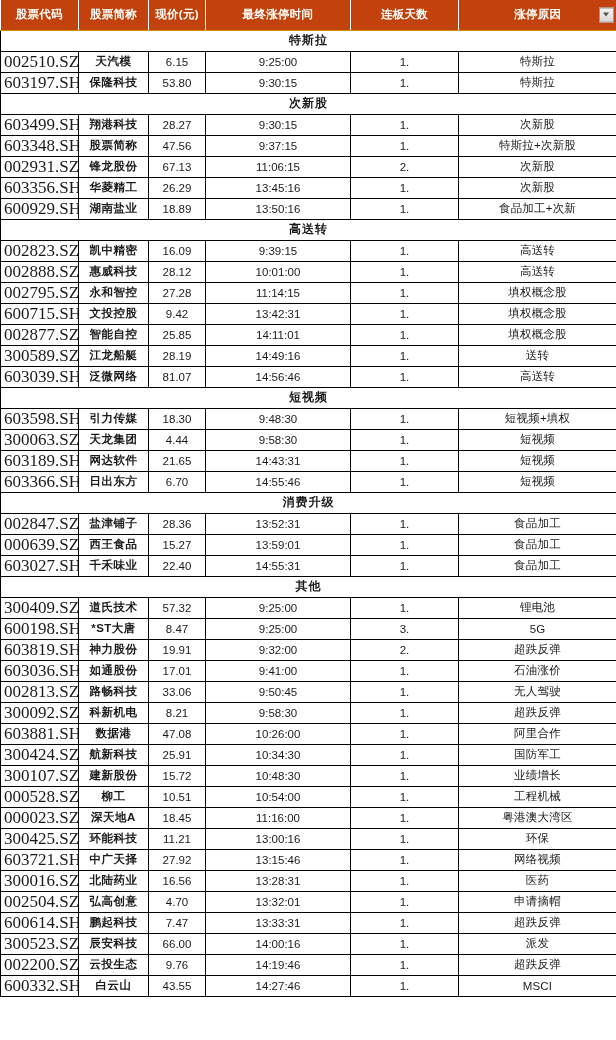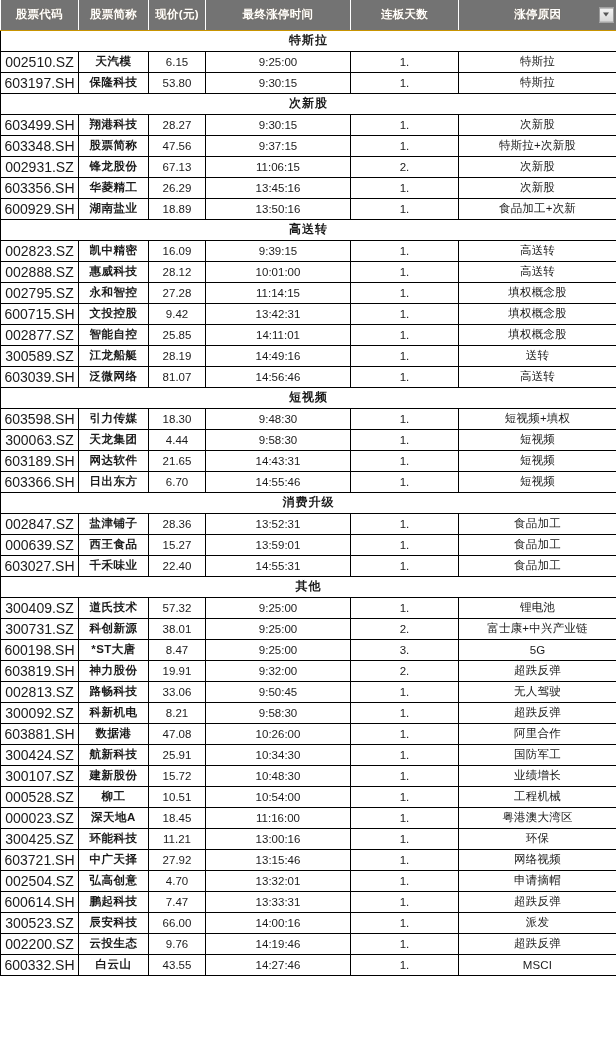--- a/index.html
+++ b/index.html
@@ -22,21 +22,21 @@
   }
 
   table.grid {
     width: 616px;
     border-collapse: collapse;
     table-layout: fixed;
   }
 
   
   thead th {
-    background: #737373;
+    background: #c2410c;
     color: #ffffff;
     font-weight: bold;
     font-size: 11.5px;
     height: 30px;
     padding: 4px 2px;
     text-align: center;
     vertical-align: middle;
     border-right: 1px solid #ffffff;
     border-bottom: 1px solid #c89400;
     letter-spacing: 0.3px;
@@ -73,21 +73,21 @@
     font-size: 11.5px;
     color: #1a1a1a;
     padding: 0 3px;
     text-align: center;
     vertical-align: middle;
     border: 1px solid #000000;
     background: transparent;
     white-space: nowrap;
     overflow: hidden;
   }
-  tbody tr.data-row td.c-code { font-size: 14px; }
+  tbody tr.data-row td.c-code { font-size: 17px; font-family: Liberation Serif, serif; }
   tbody tr.data-row td.c-name { letter-spacing: .5px; font-weight: bold; }
   tbody tr.data-row td.c-price { }
   tbody tr.data-row td.c-days { }
   tbody tr.data-row td.c-reason { letter-spacing: .2px; }
 
   tr.section-row td {
     font-weight: bold;
     font-size: 12px;
     letter-spacing: 1px;
     height: 21px;
@@ -313,44 +313,44 @@
         </tr>
         <tr class="data-row">
           <td class="c-code">300409.SZ</td>
           <td class="c-name">道氏技术</td>
           <td class="c-price">57.32</td>
           <td class="c-time">9:25:00</td>
           <td class="c-days">1.</td>
           <td class="c-reason">锂电池</td>
         </tr>
         <tr class="data-row">
-          <td class="c-code">300731.SZ</td>
-          <td class="c-name">科创新源</td>
-          <td class="c-price">38.01</td>
-          <td class="c-time">9:25:00</td>
-          <td class="c-days">2.</td>
-          <td class="c-reason">富士康+中兴产业链</td>
-        </tr>
-        <tr class="data-row">
           <td class="c-code">600198.SH</td>
           <td class="c-name">*ST大唐</td>
           <td class="c-price">8.47</td>
           <td class="c-time">9:25:00</td>
           <td class="c-days">3.</td>
           <td class="c-reason">5G</td>
         </tr>
         <tr class="data-row">
           <td class="c-code">603819.SH</td>
           <td class="c-name">神力股份</td>
           <td class="c-price">19.91</td>
           <td class="c-time">9:32:00</td>
           <td class="c-days">2.</td>
           <td class="c-reason">超跌反弹</td>
         </tr>
         <tr class="data-row">
+          <td class="c-code">603036.SH</td>
+          <td class="c-name">如通股份</td>
+          <td class="c-price">17.01</td>
+          <td class="c-time">9:41:00</td>
+          <td class="c-days">1.</td>
+          <td class="c-reason">石油涨价</td>
+        </tr>
+        <tr class="data-row">
           <td class="c-code">002813.SZ</td>
           <td class="c-name">路畅科技</td>
           <td class="c-price">33.06</td>
           <td class="c-time">9:50:45</td>
           <td class="c-days">1.</td>
           <td class="c-reason">无人驾驶</td>
         </tr>
         <tr class="data-row">
           <td class="c-code">300092.SZ</td>
           <td class="c-name">科新机电</td>
@@ -409,20 +409,28 @@
         </tr>
         <tr class="data-row">
           <td class="c-code">603721.SH</td>
           <td class="c-name">中广天择</td>
           <td class="c-price">27.92</td>
           <td class="c-time">13:15:46</td>
           <td class="c-days">1.</td>
           <td class="c-reason">网络视频</td>
         </tr>
         <tr class="data-row">
+          <td class="c-code">300016.SZ</td>
+          <td class="c-name">北陆药业</td>
+          <td class="c-price">16.56</td>
+          <td class="c-time">13:28:31</td>
+          <td class="c-days">1.</td>
+          <td class="c-reason">医药</td>
+        </tr>
+        <tr class="data-row">
           <td class="c-code">002504.SZ</td>
           <td class="c-name">弘高创意</td>
           <td class="c-price">4.70</td>
           <td class="c-time">13:32:01</td>
           <td class="c-days">1.</td>
           <td class="c-reason">申请摘帽</td>
         </tr>
         <tr class="data-row">
           <td class="c-code">600614.SH</td>
           <td class="c-name">鹏起科技</td>

